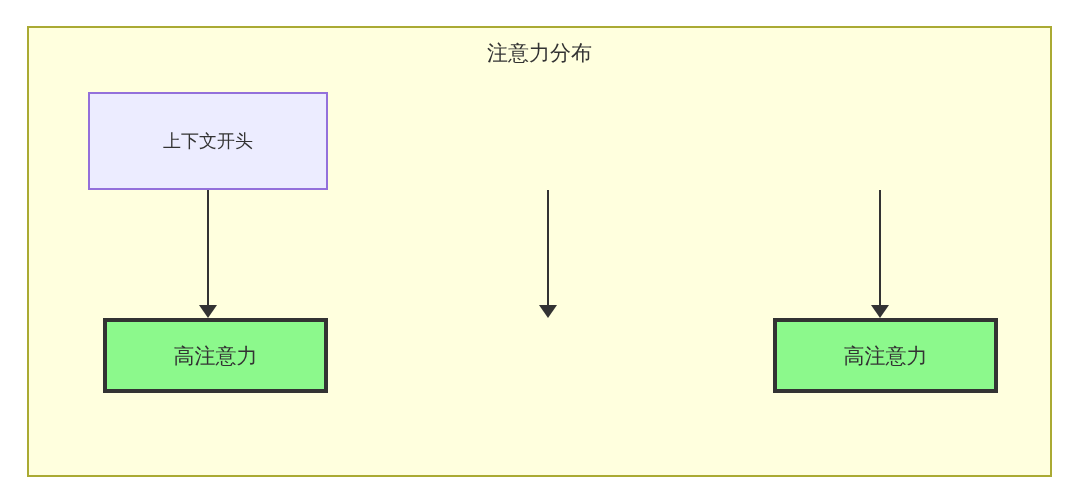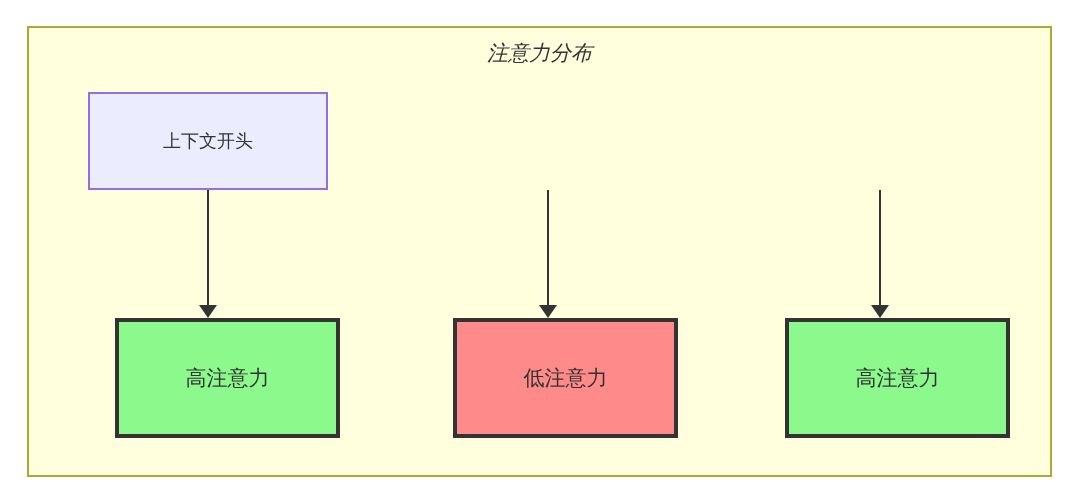--- a/index.html
+++ b/index.html
@@ -36,21 +36,20 @@
   .subgraph-title {
     position: absolute;
     left: 0;
     right: 0;
     top: 12px;
     text-align: center;
     font-size: 21px;
     color: #333333;
     line-height: 1.2;
     white-space: nowrap;
-    font-style: italic;
   }
 
   
   .node-top {
     position: absolute;
     width: 240px;
     height: 98px;
     background: #ececff;
     border: 2px solid #9370db;
     box-sizing: border-box;
@@ -62,30 +61,29 @@
     white-space: nowrap;
   }
   .node-top.col1 { left: 88px;  top: 92px; }
   .node-top.col2 { left: 428px; top: 92px; }
   .node-top.col3 { left: 760px; top: 92px; }
 
   
   .node-bottom {
     position: absolute;
     width: 225px;
-    height: 120px;
+    height: 75px;
     border: 4px solid #333333;
     box-sizing: border-box;
     display: flex;
     align-items: center;
     justify-content: center;
     font-size: 21px;
     color: #333333;
     white-space: nowrap;
-    margin-left: 12px;
   }
   .node-bottom.col1 { left: 103px; top: 318px; }
   .node-bottom.col2 { left: 441px; top: 318px; }
   .node-bottom.col3 { left: 773px; top: 318px; }
 
   .fill-green { background: #8cf98c; }
   .fill-red   { background: #ff8a8a; }
 
   
   .edge {
@@ -125,23 +123,20 @@
     <span>上下文开头</span>
   </div>
   <div class="edge col1"></div>
   <div class="arrowhead col1"></div>
   <div class="node-bottom col1 fill-green">
     <span>高注意力</span>
   </div>
 
   <div class="edge col2"></div>
   <div class="arrowhead col2"></div>
-  <div class="node-bottom col2 fill-red">
-    <span>低注意力</span>
-  </div>
 
   <div class="edge col3"></div>
   <div class="arrowhead col3"></div>
   <div class="node-bottom col3 fill-green">
     <span>高注意力</span>
   </div>
 
 </div>
 
 </body></html>

